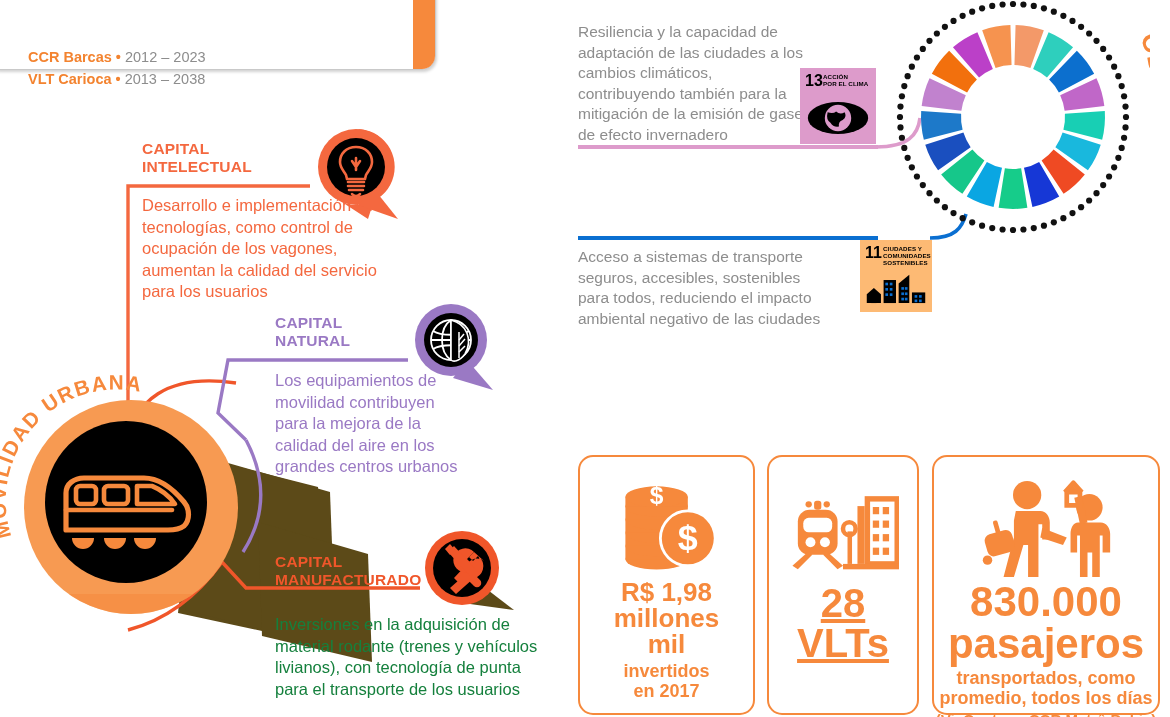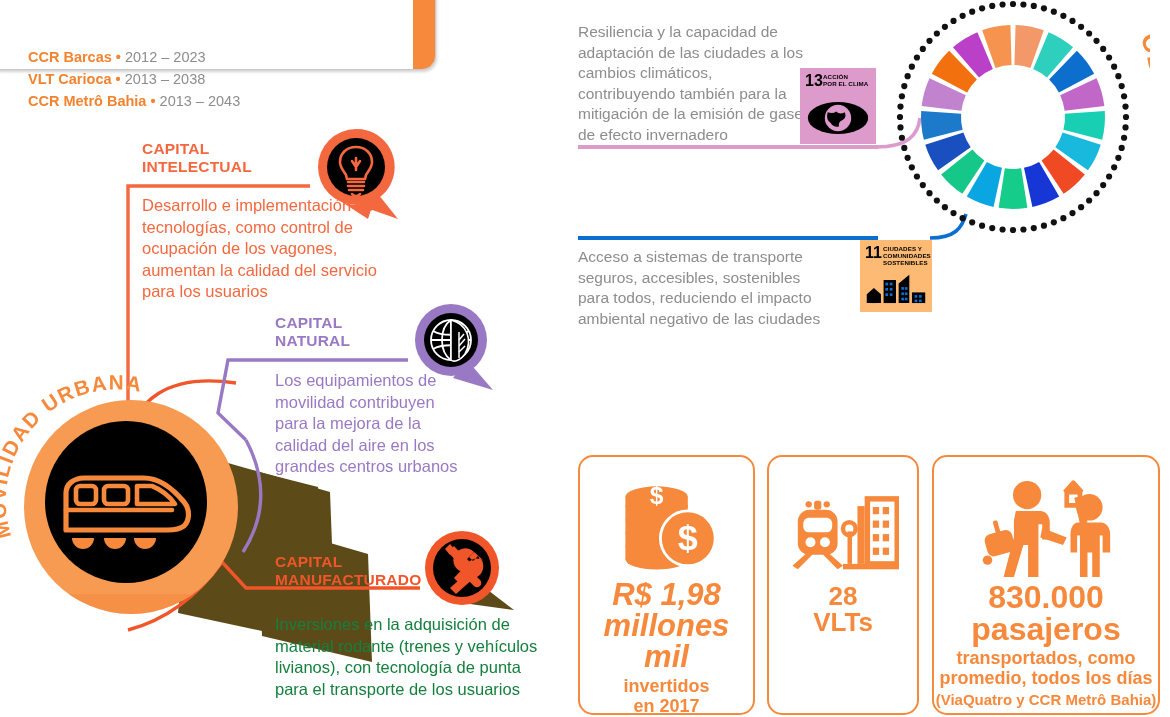--- a/index.html
+++ b/index.html
@@ -92,25 +92,25 @@
   #card-vlt  {left:767px;top:455px;width:152px;height:260px;}
   #card-pass {left:932px;top:455px;width:228px;height:260px;}
 
   .stat-icon{display:flex;justify-content:center;align-items:flex-end;}
   .stat-big{
     color:#f6893c;font-weight:bold;line-height:1.0;
     font-family:"Liberation Sans", sans-serif;
   }
   .stat-small{color:#f6893c;font-weight:bold;line-height:1.1;}
 
-  #money-big{font-size:31px;padding-top:4px;font-style:italic;}
+  #money-big{font-size:26px;padding-top:4px;}
   #money-small{font-size:18px;padding-top:5px;}
-  #vlt-big{font-size:26px;padding-top:4px;}
+  #vlt-big{font-size:40px;padding-top:4px;text-decoration:underline;}
   #vlt-small{font-size:19px;padding-top:3px;}
-  #pass-big{font-size:32px;padding-top:2px;}
+  #pass-big{font-size:42px;padding-top:2px;}
   #pass-small{font-size:18px;padding-top:4px;}
   #pass-note{font-size:15px;color:#f6893c;font-weight:bold;padding-top:2px;}
 </style>
 </head>
 <body>
 
 <div class="stage">
 
   <svg class="abs" id="connectors" viewBox="0 0 1170 717" width="1170" height="717">
 
@@ -140,25 +140,20 @@
   <div class="abs" id="concession-list">
     <div>
       <span class="nm">CCR Barcas</span>
       <span class="dot">•</span>
       <span>2012 – 2023</span>
     </div>
     <div>
       <span class="nm">VLT Carioca</span>
       <span class="dot">•</span>
       <span>2013 – 2038</span>
-    </div>
-    <div>
-      <span class="nm">CCR Metrô Bahia</span>
-      <span class="dot">•</span>
-      <span>2013 – 2043</span>
     </div>
   </div>
 
   <svg class="abs" id="mobility-circle" viewBox="0 0 218 218" width="218" height="218">
     <defs>
       <clipPath id="cclip">
           <circle cx="109" cy="109" r="107"></circle>
         </clipPath>
     </defs>
     <circle cx="109" cy="109" r="107" fill="#f79a52"></circle>

